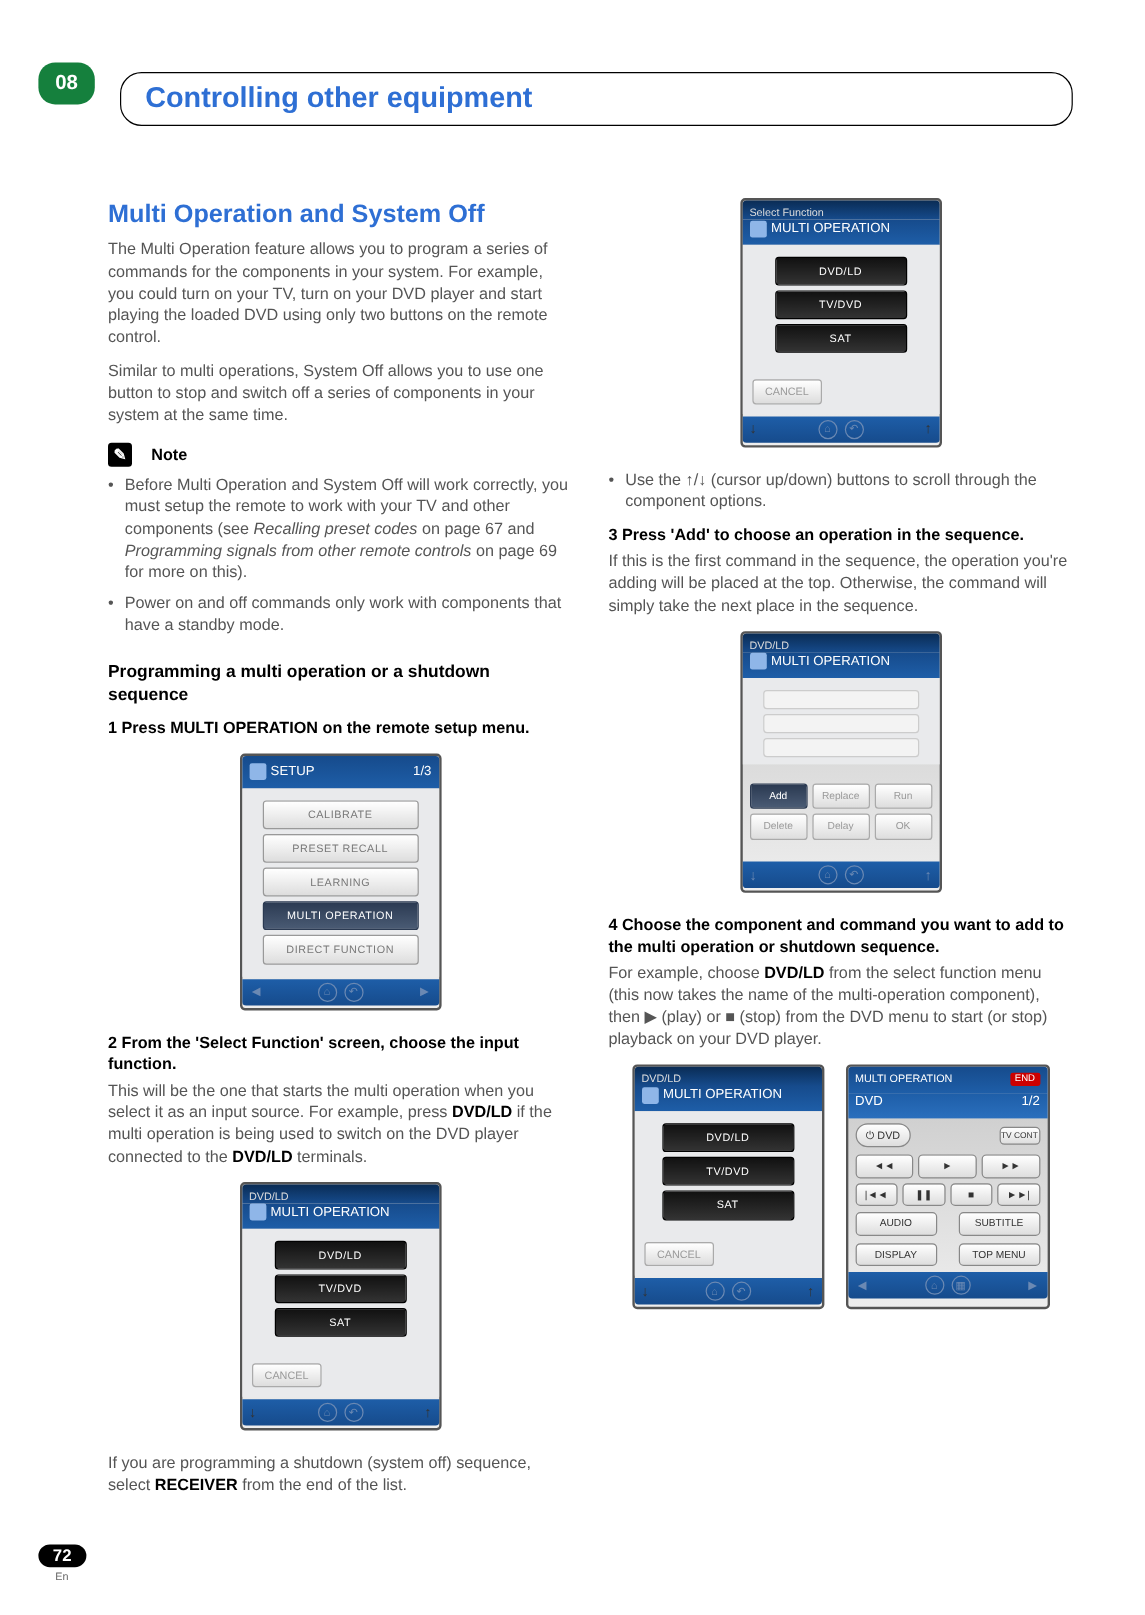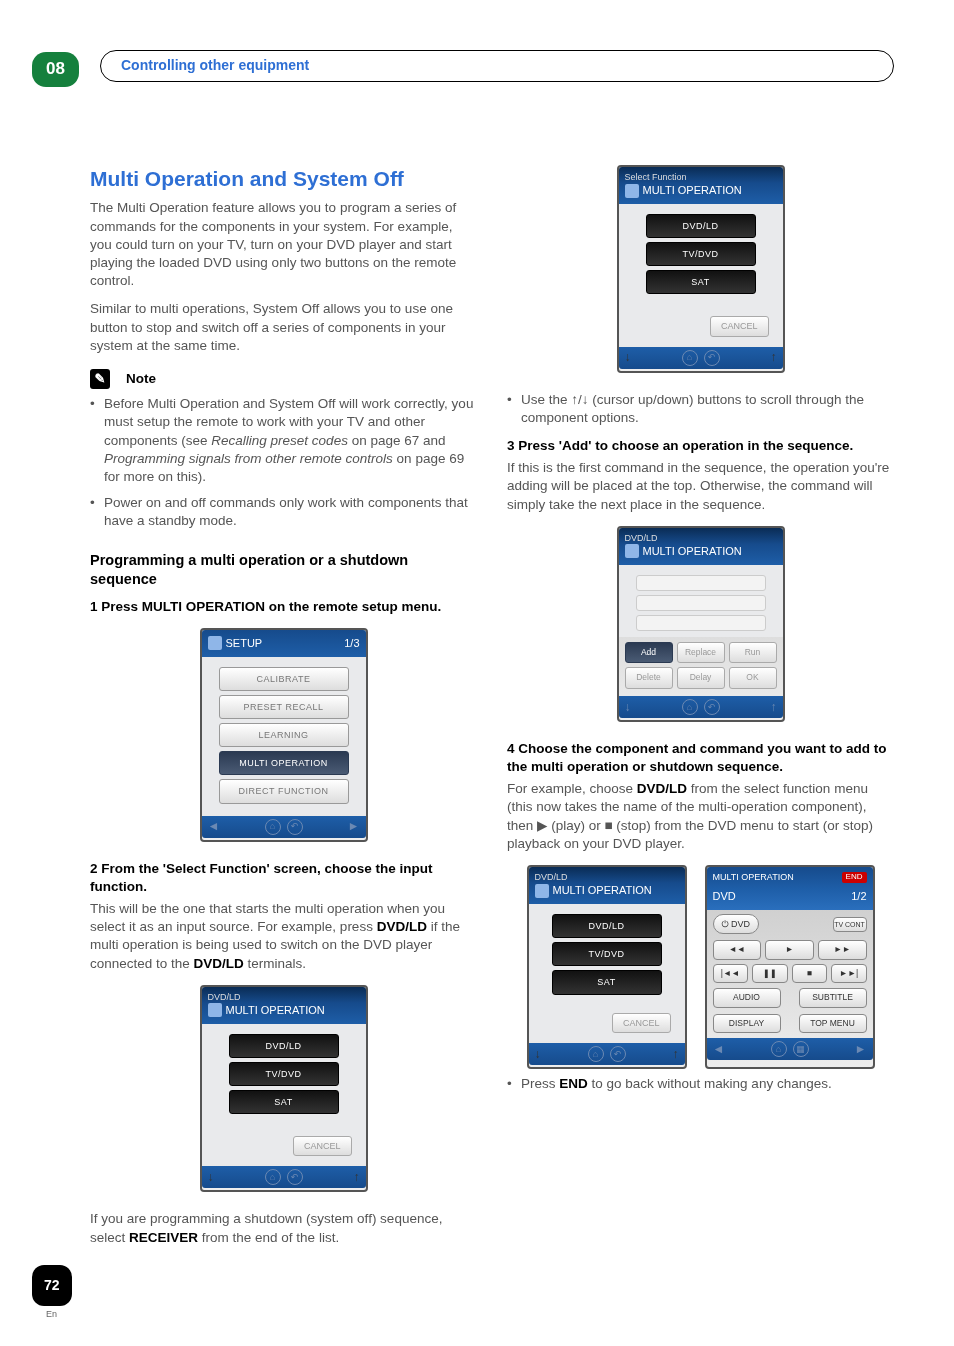--- a/index.html
+++ b/index.html
@@ -18,26 +18,26 @@
     left: 32px; top: 52px;
     background: #15803d;
     color: #fff;
     font-weight: bold;
     font-size: 17px;
     padding: 6px 14px;
     border-radius: 14px;
   }
   .chapter-head {
     position: absolute;
-    left: 100px; right: 60px; top: 50px;
+    left: 100px; right: 60px; top: 60px;
     border: 1px solid #000;
     border-radius: 18px;
     padding: 5px 20px 6px 20px;
     font-weight: bold;
-    font-size: 14px;
+    font-size: 24px;
     color: #2e6fd4;
   }
   .content {
     position: absolute;
     left: 90px; right: 60px; top: 165px; bottom: 90px;
     column-count: 2;
     column-gap: 30px;
     column-fill: auto;
   }
   h1 {
@@ -142,28 +142,28 @@
   .menu-item.lblack {
     background: linear-gradient(#111,#333);
     color:#fff;
     border-color:#000;
   }
   .menu-item.slim { width:110px; }
   .blank-slot {
     height:16px;margin:4px auto;width:130px;
     background:#f3f3f3;border:1px solid #ccc;border-radius:3px;
   }
-  .cancel-row { text-align:right; padding:2px 6px 2px 0;}
+  .cancel-row { text-align:left; padding:2px 6px 2px 0;}
   .cancel-btn {
     display:inline-block;
     border:1px solid #aaa;border-radius:3px;
     font-size:9px;color:#999;padding:3px 10px;
     background:linear-gradient(#fff,#ddd);
   }
-  .btn-grid { display:grid; grid-template-columns: repeat(3,1fr); gap:4px; padding:5px 6px;}
+  .btn-grid { display:grid; grid-template-columns: repeat(3,1fr); gap:4px; padding:16px 6px;}
   .g-btn {
     border:1px solid #aaa;border-radius:3px;
     font-size:8.5px;color:#999;text-align:center;padding:4px 0;
     background:linear-gradient(#fff,#ddd);
   }
   .g-btn.dark { background: linear-gradient(#2b3a52,#4a5b74); color:#fff; border-color:#2b3a52;}
   .nav-bar {
     margin-top:2px;
     background: linear-gradient(#1e5ea8,#164b8c);
     height:22px;
@@ -194,21 +194,21 @@
   }
   .pill-row{display:flex;justify-content:space-between;align-items:center;padding:4px 6px;}
   .trans-row{display:grid;grid-template-columns:repeat(3,1fr);gap:4px;padding:2px 6px;}
   .trans-row4{display:grid;grid-template-columns:repeat(4,1fr);gap:4px;padding:2px 6px;}
   .btn-row2{display:grid;grid-template-columns:repeat(2,1fr);gap:18px;padding:3px 6px;}
   .end-badge{background:#c00;color:#fff;font-size:8px;padding:0 4px;border-radius:2px;margin-left:3px;}
 
   .footer-page {
     position:absolute; left:32px; bottom:40px;
     background:#000;color:#fff;font-weight:bold;font-size:14px;
-    padding:11px 12px;border-radius:12px;
+    padding:0 12px;border-radius:12px;
   }
   .footer-en {
     position:absolute; left:46px; bottom:26px;
     font-size:9px;color:#666;
   }
   .arrow-glyph { font-family: Arial; }
 </style>
 </head>
 <body>
 
@@ -434,22 +434,17 @@
         <span class="nav-arrow dim arrow-glyph">◄</span>
         <div class="nav-icons">
           <span class="nav-circle">⌂</span>
           <span class="nav-circle">▦</span>
         </div>
         <span class="nav-arrow dim arrow-glyph">►</span>
       </div>
     </div>
   </div>
 
-  <ul class="bullets">
-    <li>
-      <span>Press </span><b>END</b><span> to go back without making any changes.</span>
-    </li>
-  </ul>
 
 </div>
 
 <div class="footer-page">72</div>
 <div class="footer-en">En</div>
 
 </body></html>

